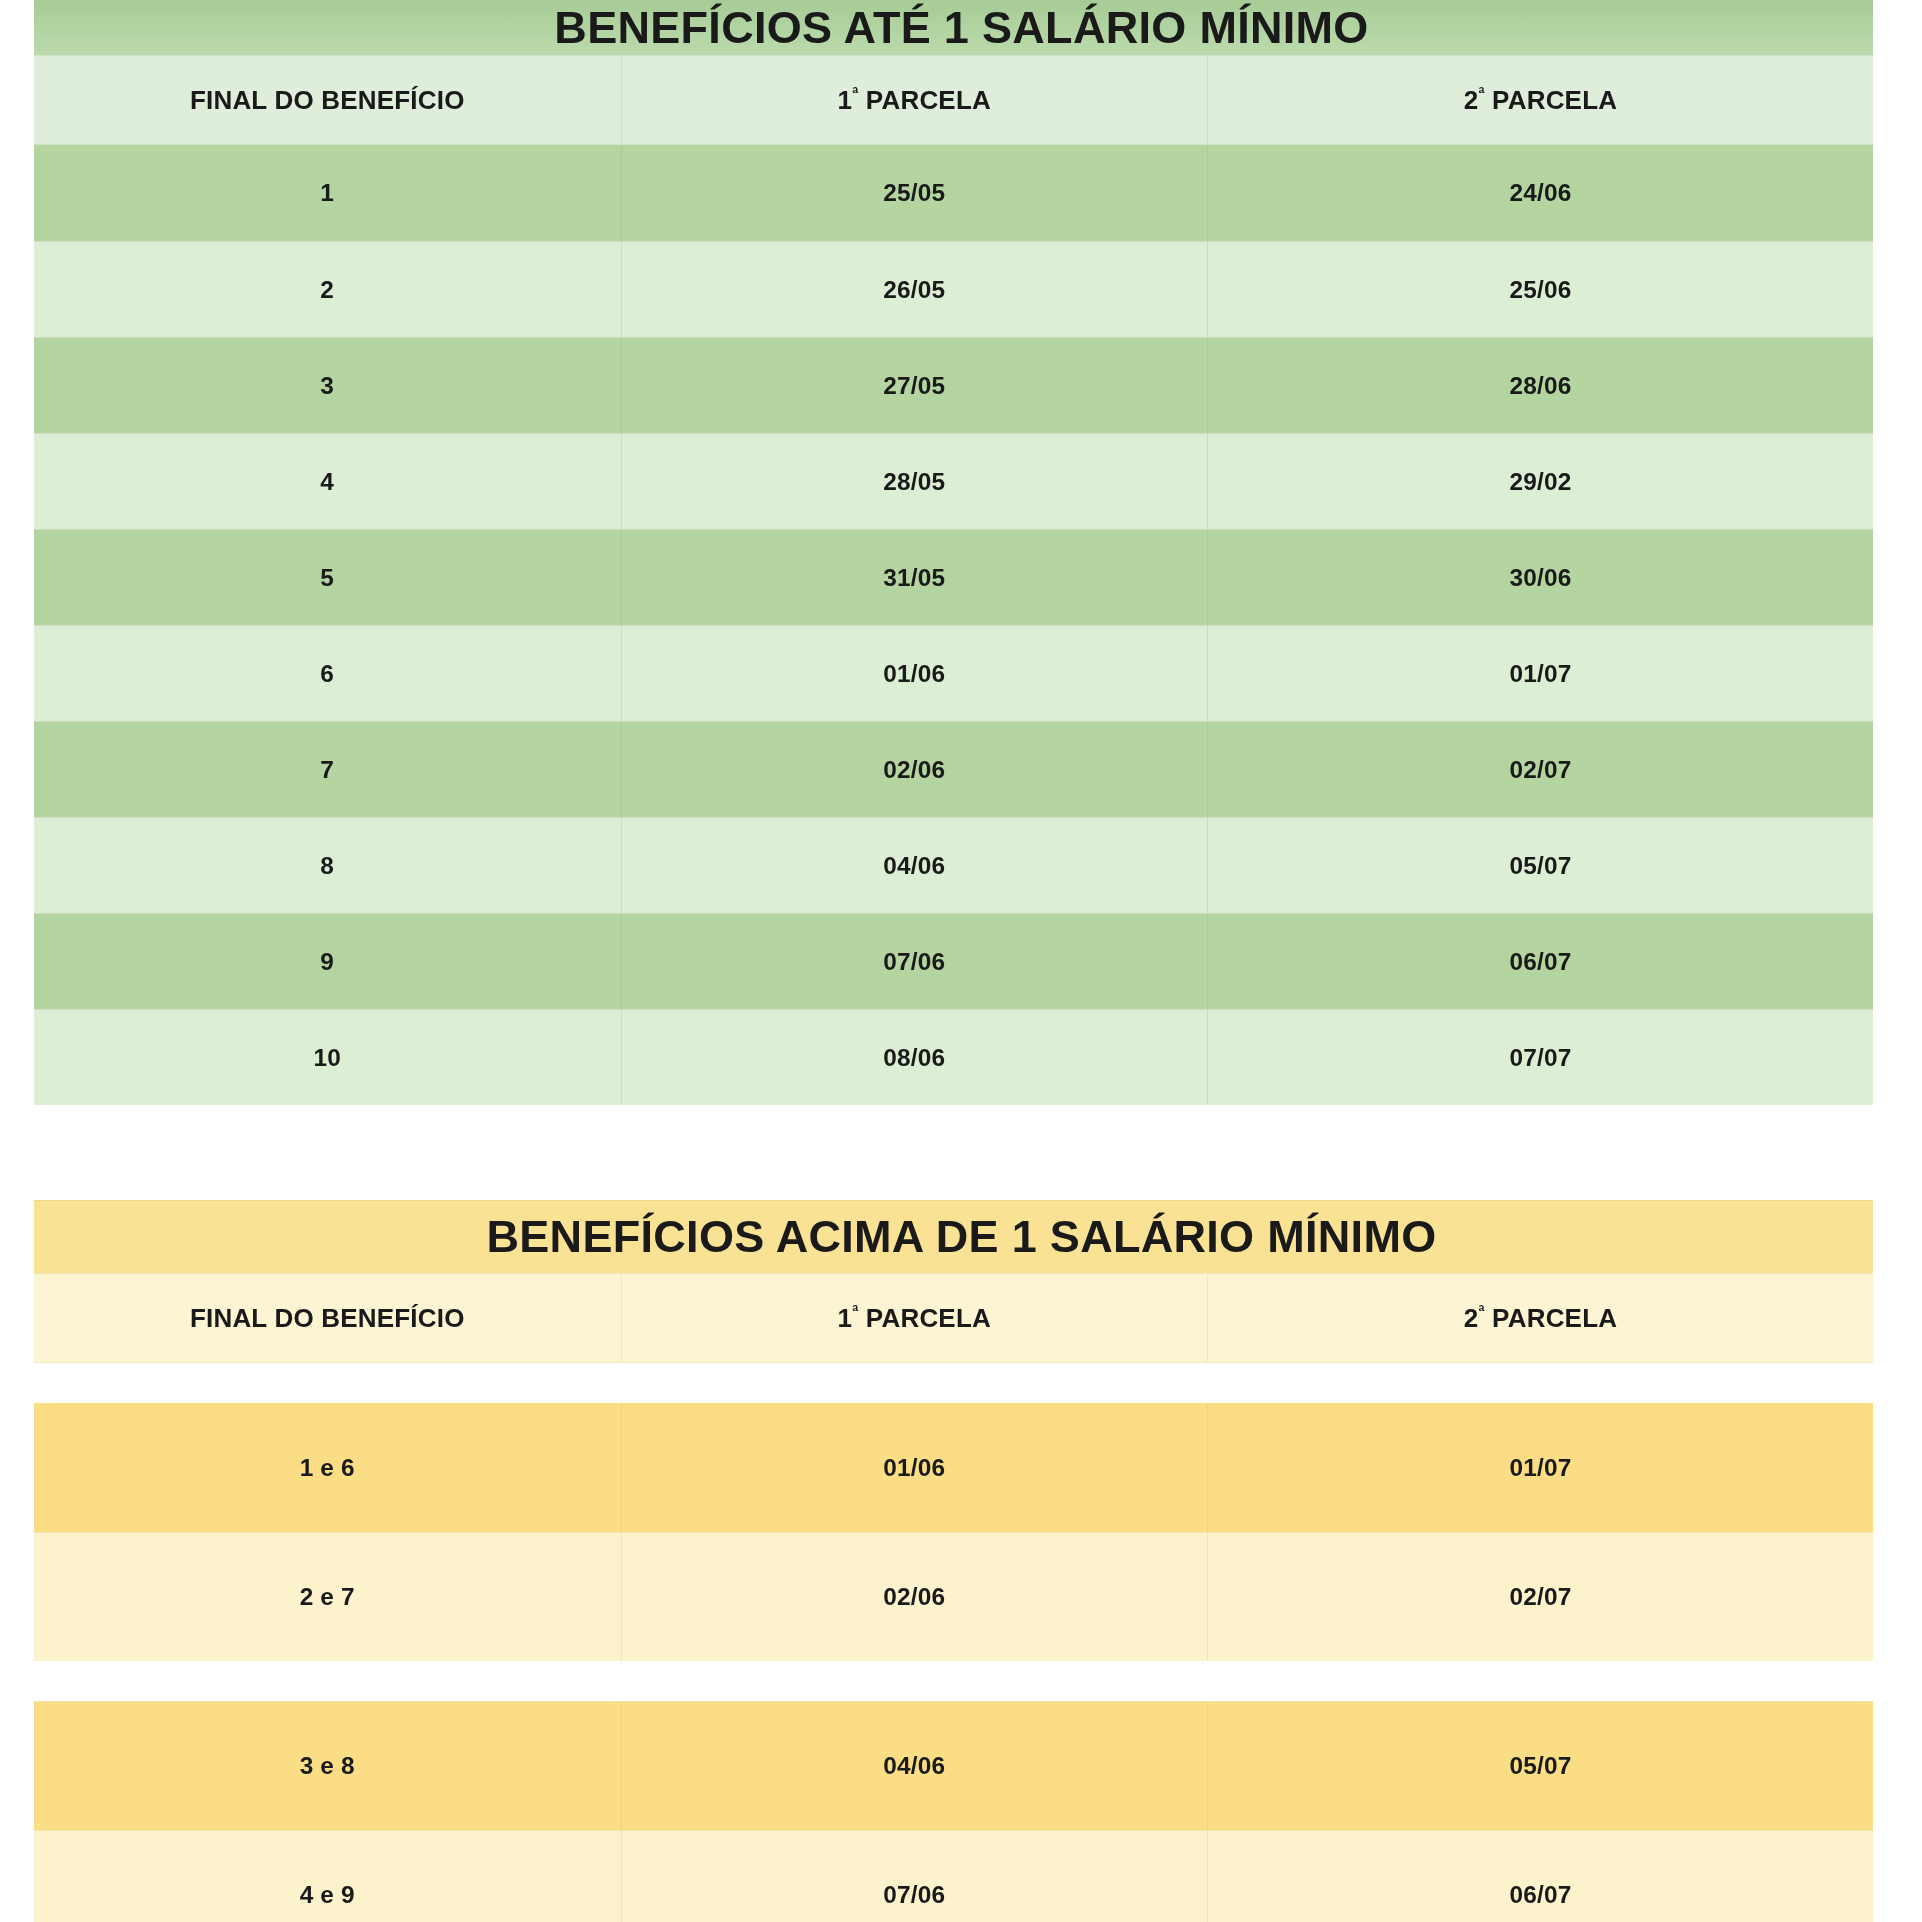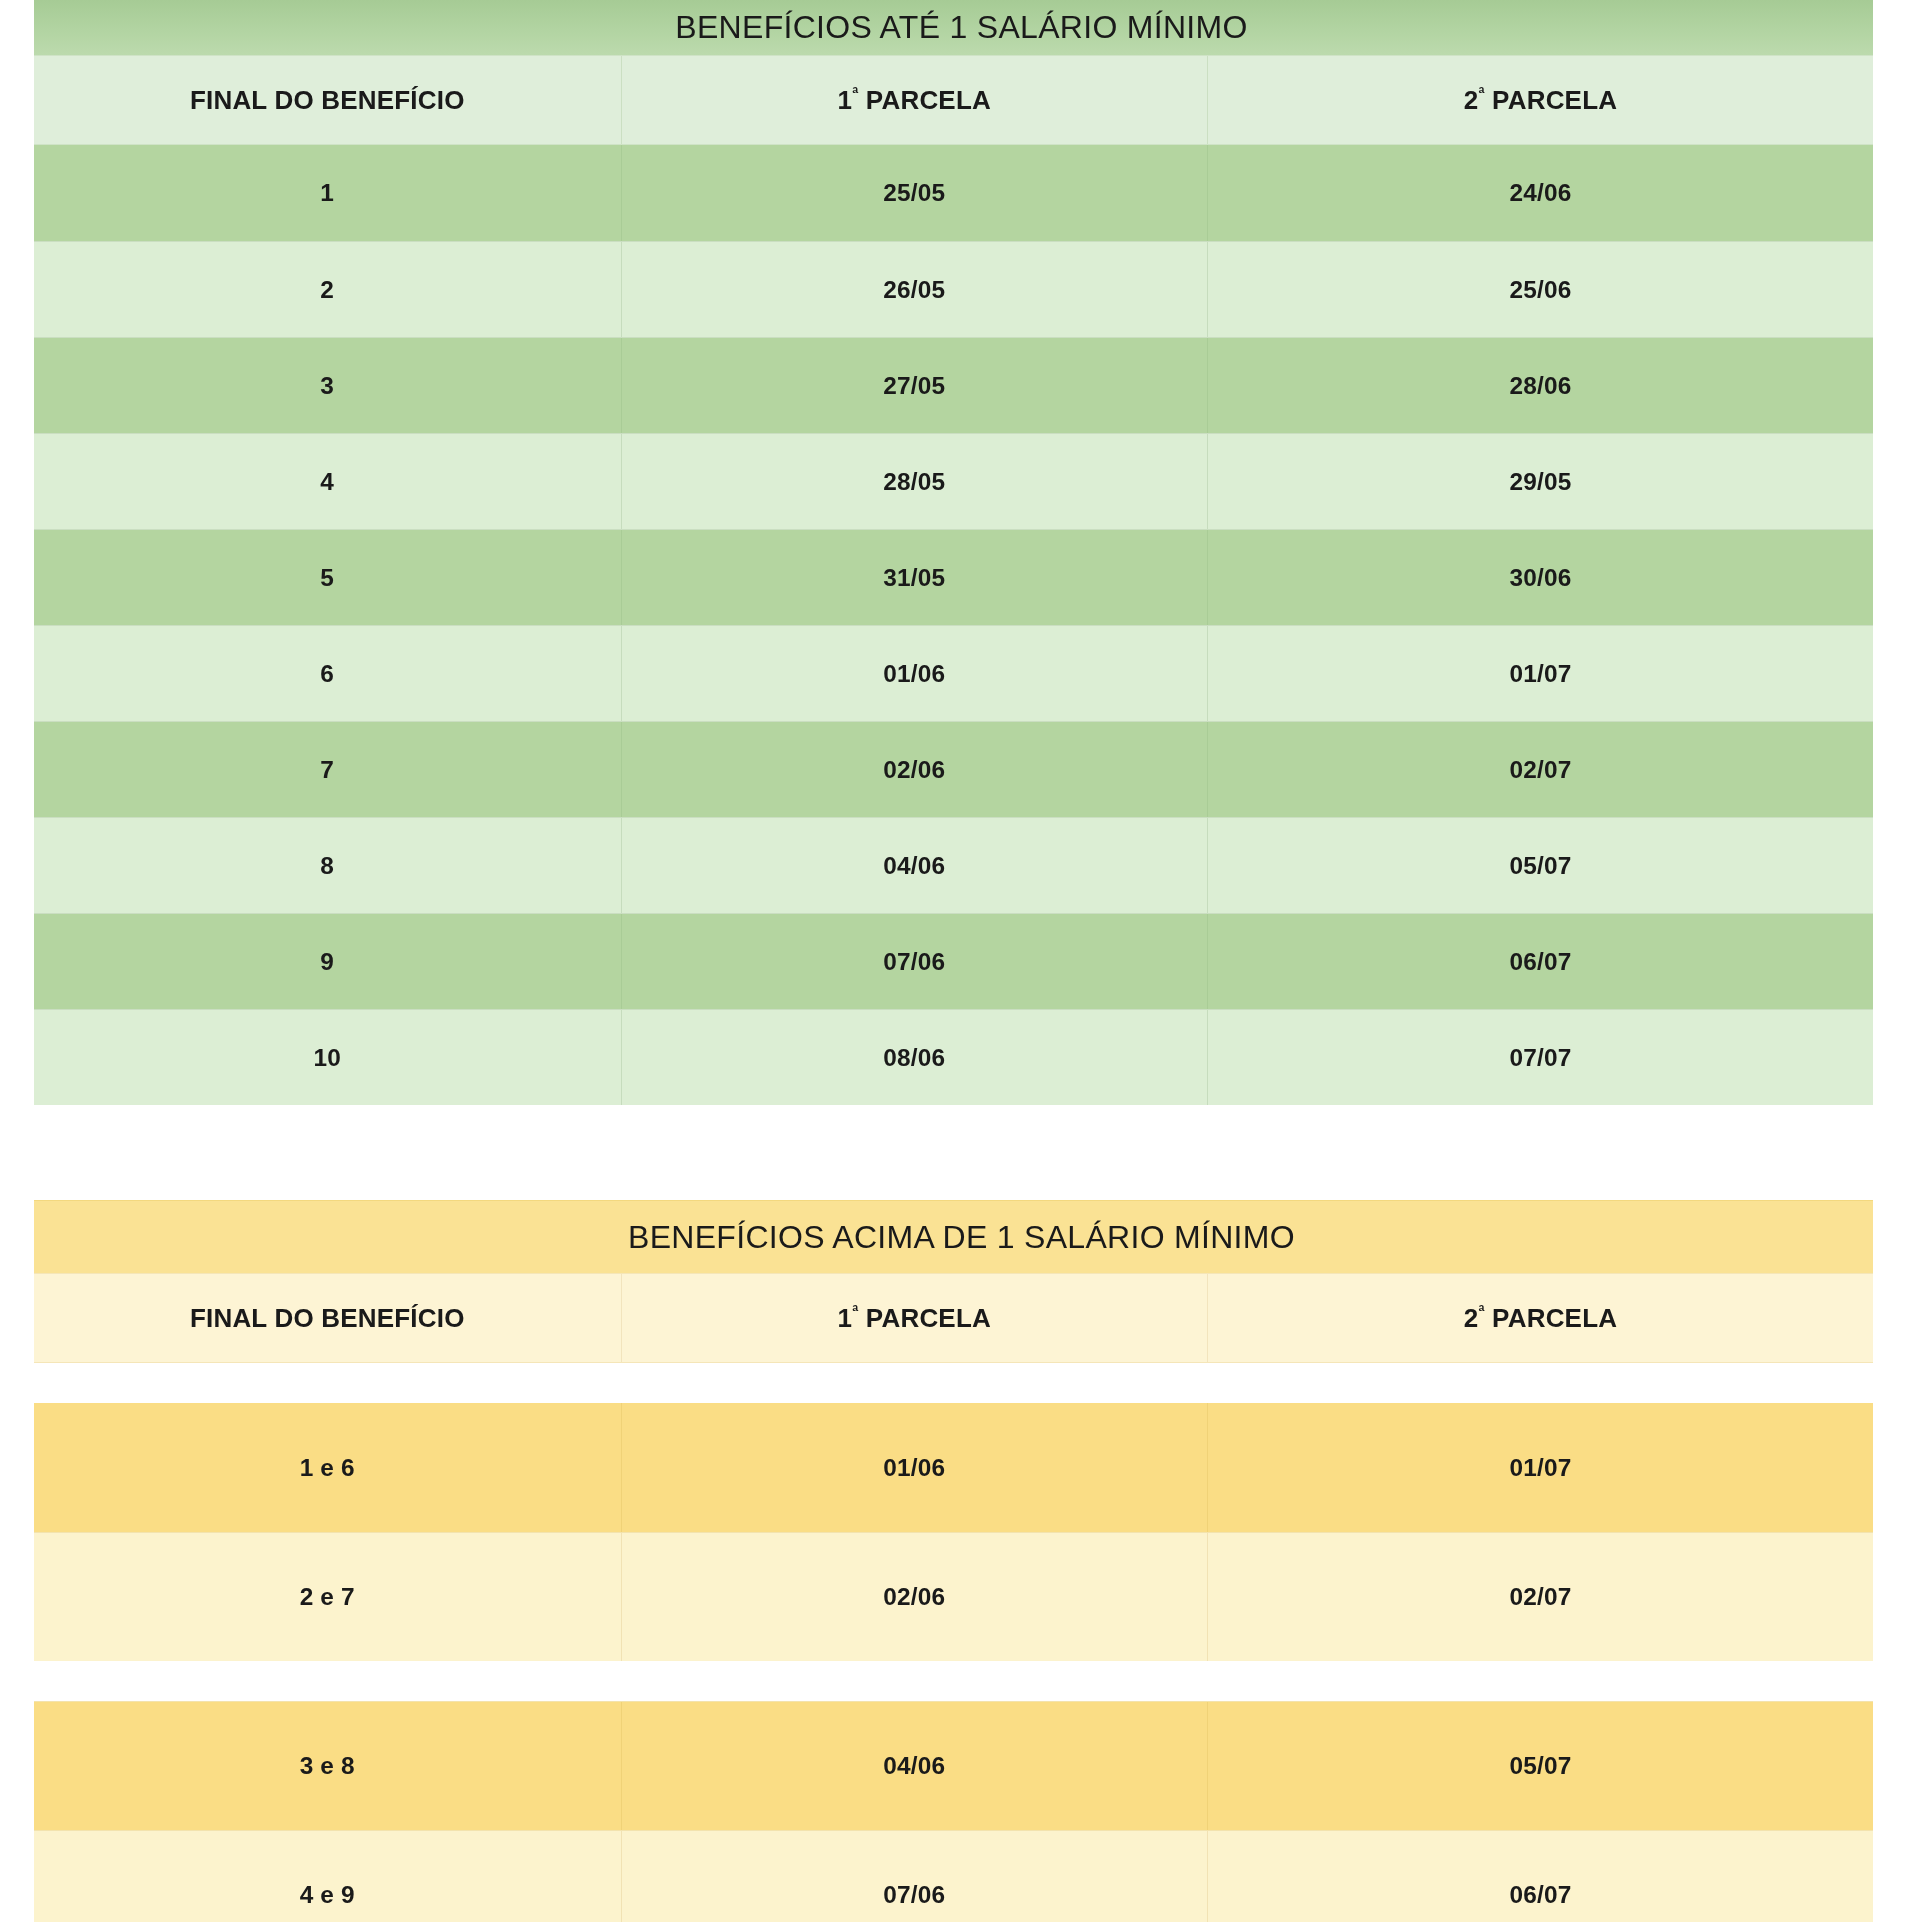--- a/index.html
+++ b/index.html
@@ -25,22 +25,22 @@
   
   .calendar-table {
     position: absolute;
     left: 34px;
     width: 1839px;
     box-sizing: border-box;
   }
 
   .table-title {
     text-align: center;
-    font-weight: normal;
-    font-size: 32px;
+    font-weight: bold;
+    font-size: 45px;
     letter-spacing: 0.3px;
     color: #1a1a1a;
     box-sizing: border-box;
     display: flex;
     align-items: center;
     justify-content: center;
     padding-left: 16px;
   }
 
   .head-row, .data-row {
@@ -153,21 +153,21 @@
       <div class="cell col3">25/06</div>
     </div>
     <div class="data-row dark">
       <div class="cell col1">3</div>
       <div class="cell col2">27/05</div>
       <div class="cell col3">28/06</div>
     </div>
     <div class="data-row light">
       <div class="cell col1">4</div>
       <div class="cell col2">28/05</div>
-      <div class="cell col3">29/05</div>
+      <div class="cell col3">29/02</div>
     </div>
     <div class="data-row dark">
       <div class="cell col1">5</div>
       <div class="cell col2">31/05</div>
       <div class="cell col3">30/06</div>
     </div>
     <div class="data-row light">
       <div class="cell col1">6</div>
       <div class="cell col2">01/06</div>
       <div class="cell col3">01/07</div>

